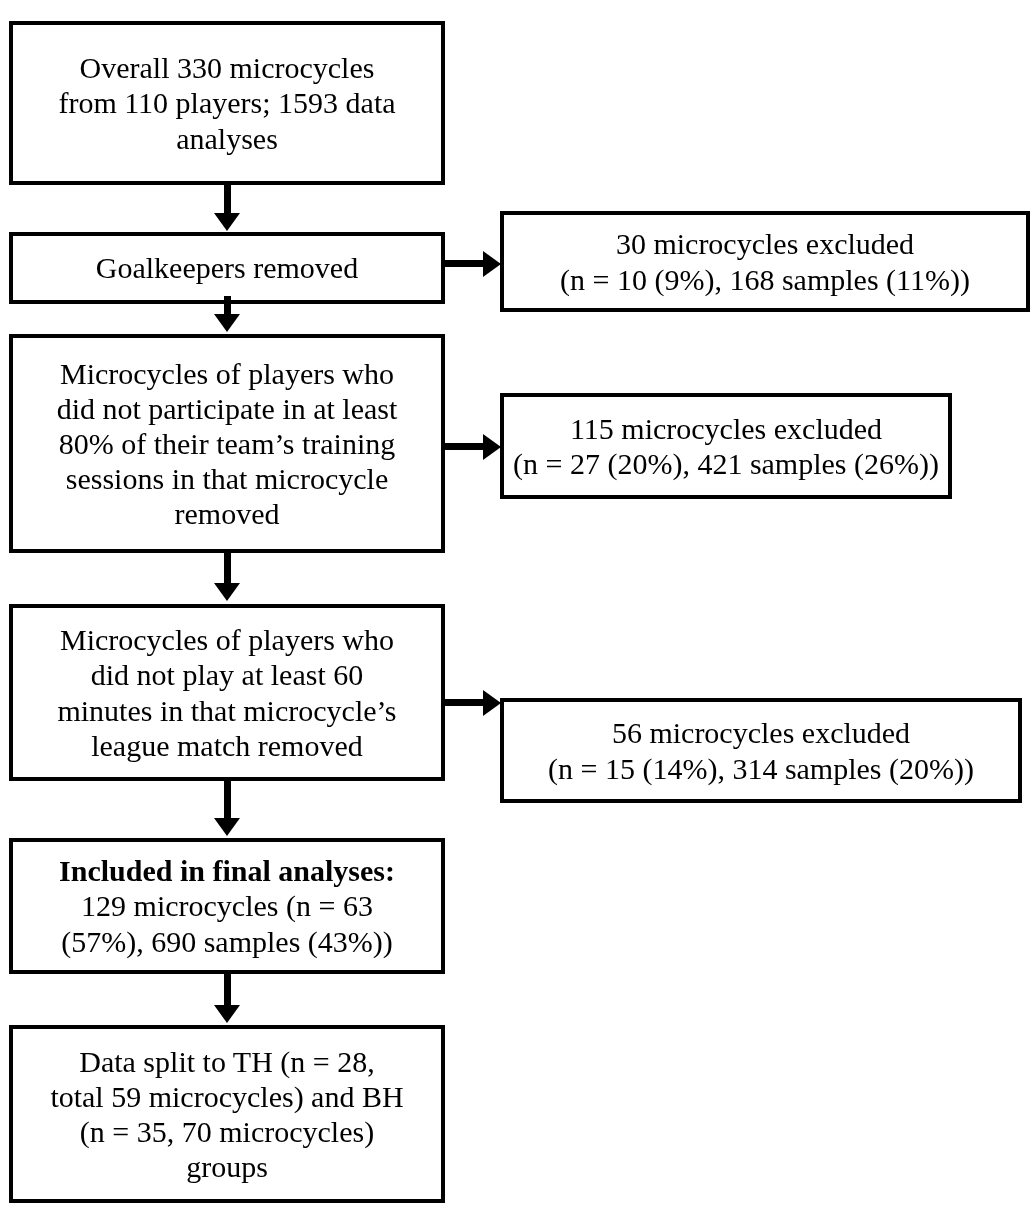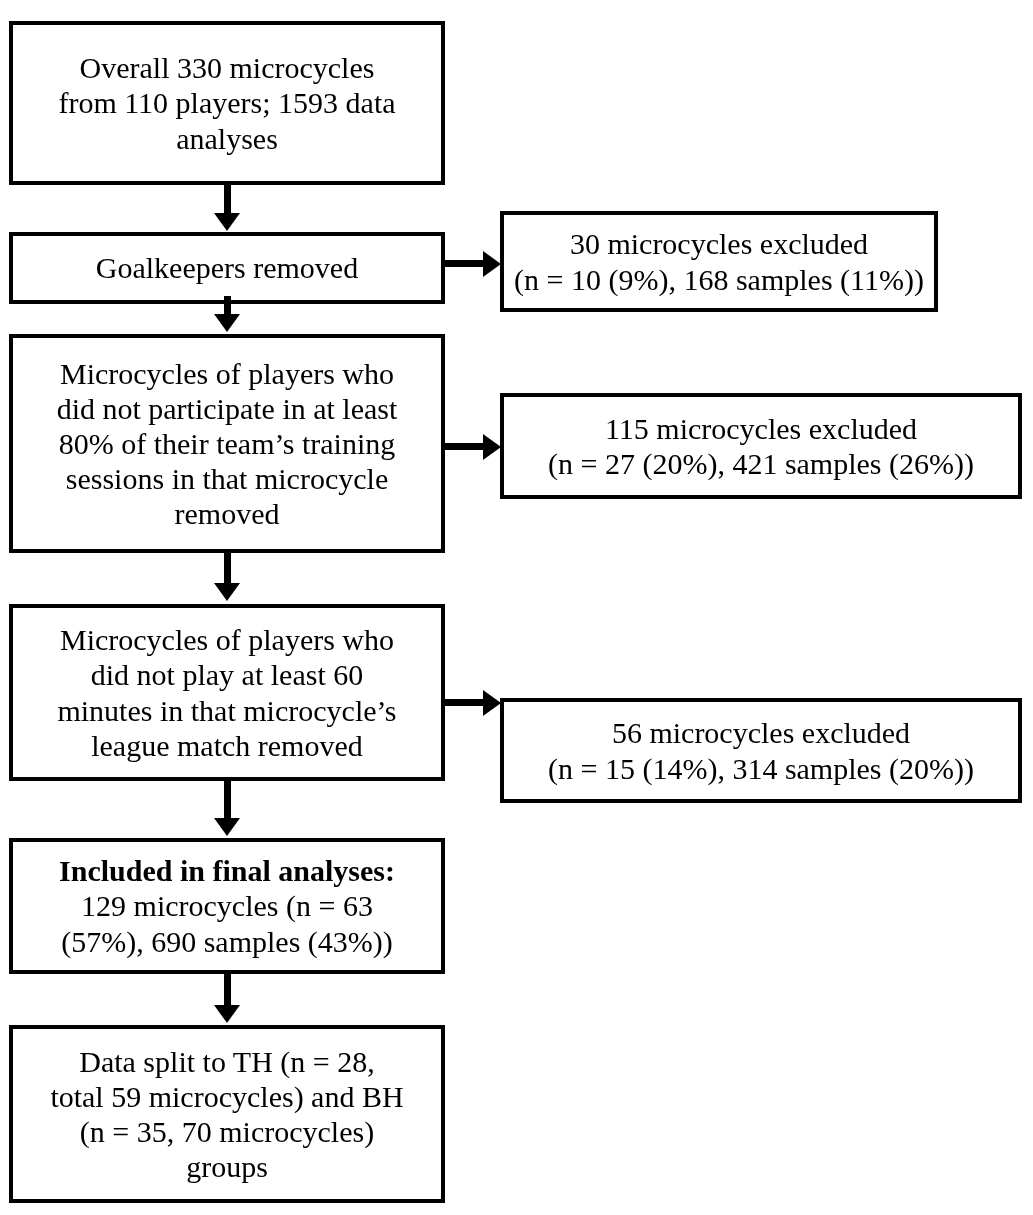--- a/index.html
+++ b/index.html
@@ -105,26 +105,26 @@
     <span class="line">(57%), 690 samples (43%))</span>
   </div>
 
   <div class="node" style="left:9px; top:1025px; width:436px; height:178px;font-family:Liberation Serif, serif;">
     <span class="line">Data split to TH (n = 28,</span>
     <span class="line">total 59 microcycles) and BH</span>
     <span class="line">(n = 35, 70 microcycles)</span>
     <span class="line">groups</span>
   </div>
 
-  <div class="node" style="left:500px; top:211px; width:438px; height:101px;">
+  <div class="node" style="left:500px; top:211px; width:530px; height:101px;">
     <span class="line">30 microcycles excluded</span>
     <span class="line">(n = 10 (9%), 168 samples (11%))</span>
   </div>
 
-  <div class="node" style="left:500px; top:393px; width:522px; height:106px;">
+  <div class="node" style="left:500px; top:393px; width:452px; height:106px;">
     <span class="line">115 microcycles excluded</span>
     <span class="line">(n = 27 (20%), 421 samples (26%))</span>
   </div>
 
   <div class="node" style="left:500px; top:650px; width:522px; height:105px;margin-top:48px;">
     <span class="line">56 microcycles excluded</span>
     <span class="line">(n = 15 (14%), 314 samples (20%))</span>
   </div>
 
   <div class="vconn" style="left:224px; top:185px; height:30px;"></div>

